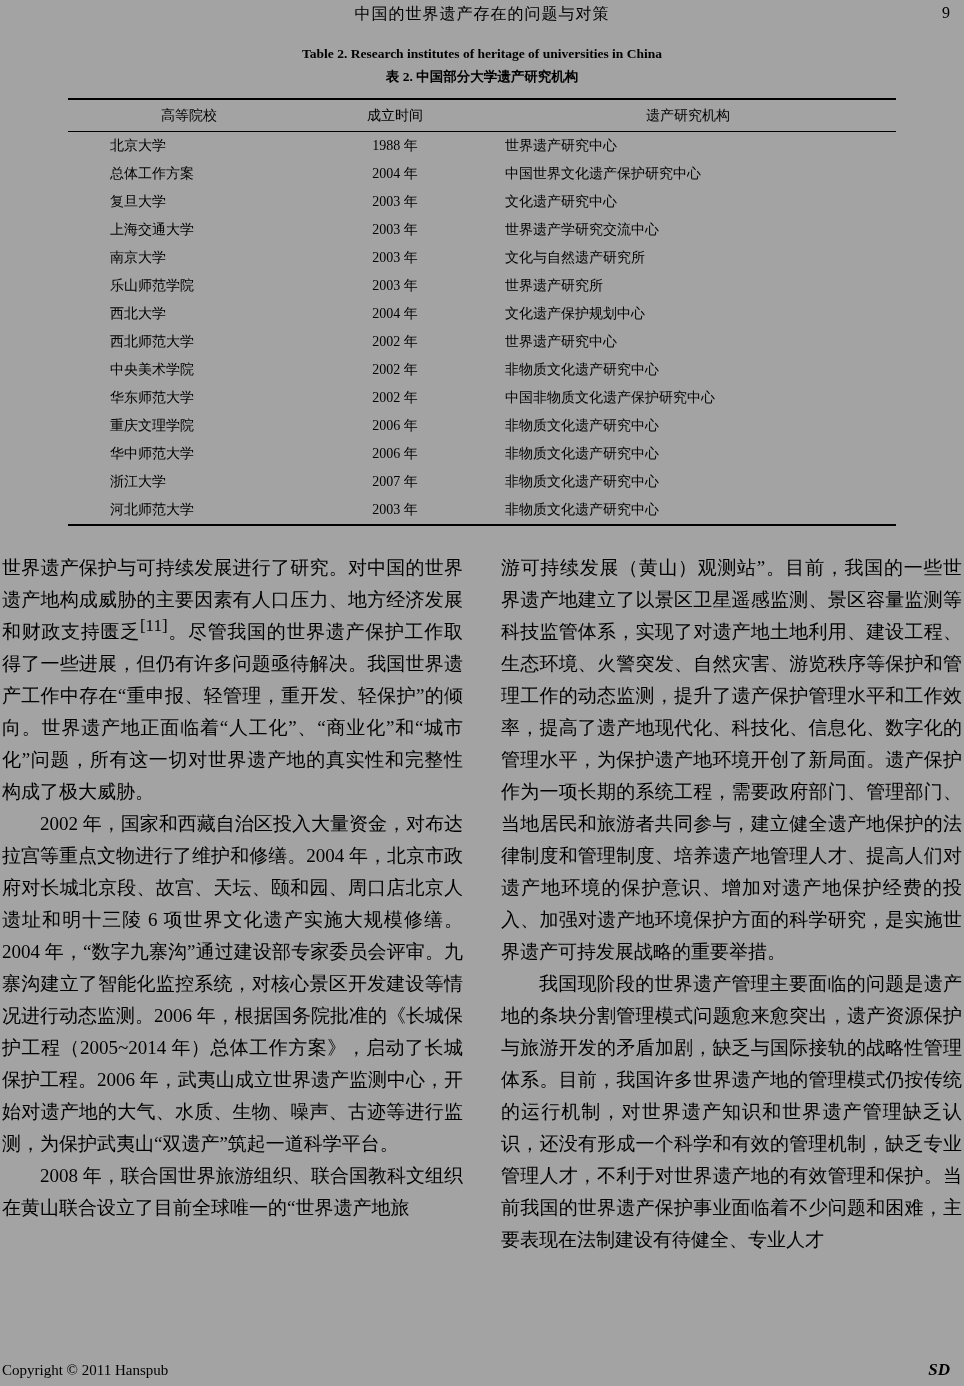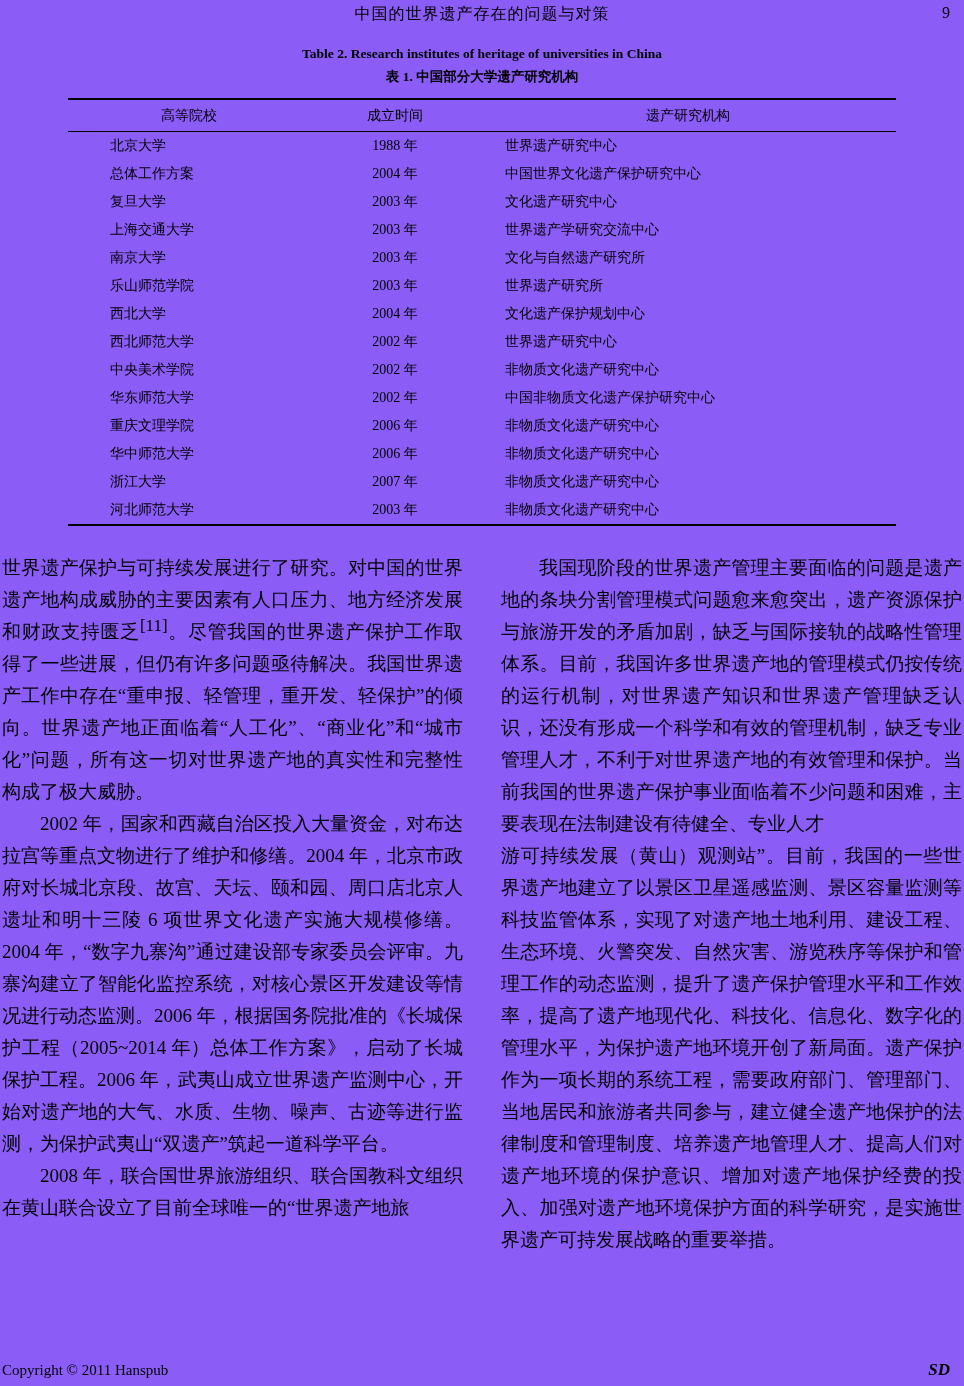--- a/index.html
+++ b/index.html
@@ -5,21 +5,21 @@
   html, body {
     margin: 0;
     padding: 0;
     background: #ffffff;
   }
   .page {
     position: relative;
     width: 964px;
     height: 1386px;
     margin: 0 auto;
-    background: #8b5cf6;
+    background: #a3a3a3;
     color: #000000;
     font-family: "Liberation Serif", "DejaVu Serif", serif;
     box-sizing: border-box;
     padding-top: 4px;
     overflow: hidden;
   }
   
   .page-header {
     position: relative;
     height: 22px;
@@ -125,21 +125,21 @@
 
 <div class="page">
 
   <header class="page-header">
     <div class="header-title">中国的世界遗产存在的问题与对策</div>
     <div class="page-number">9</div>
   </header>
 
   <section class="table-section">
     <div class="caption caption-en">Table 2. Research institutes of heritage of universities in China</div>
-    <div class="caption caption-zh">表 1.  中国部分大学遗产研究机构</div>
+    <div class="caption caption-zh">表 2.  中国部分大学遗产研究机构</div>
 
     <table class="data-table">
       <thead>
         <tr>
           <th class="h0">高等院校</th>
           <th class="h1">成立时间</th>
           <th class="h2">遗产研究机构</th>
         </tr>
       </thead>
       <tbody id="table-body">
@@ -217,22 +217,22 @@
     </table>
   </section>
 
   <main class="body-columns">
     <div class="col">
       <p class="para"><span>世界遗产保护与可持续发展进行了研究。对中国的世界遗产地构成威胁的主要因素有人口压力、地方经济发展和财政支持匮乏</span><sup class="ref">[11]</sup><span>。尽管我国的世界遗产保护工作取得了一些进展，但仍有许多问题亟待解决。我国世界遗产工作中存在“重申报、轻管理，重开发、轻保护”的倾向。世界遗产地正面临着“人工化”、“商业化”和“城市化”问题，所有这一切对世界遗产地的真实性和完整性构成了极大威胁。</span></p>
       <p class="para indent">2002 年，国家和西藏自治区投入大量资金，对布达拉宫等重点文物进行了维护和修缮。2004 年，北京市政府对长城北京段、故宫、天坛、颐和园、周口店北京人遗址和明十三陵 6 项世界文化遗产实施大规模修缮。2004 年，“数字九寨沟”通过建设部专家委员会评审。九寨沟建立了智能化监控系统，对核心景区开发建设等情况进行动态监测。2006 年，根据国务院批准的《长城保护工程（2005~2014 年）总体工作方案》，启动了长城保护工程。2006 年，武夷山成立世界遗产监测中心，开始对遗产地的大气、水质、生物、噪声、古迹等进行监测，为保护武夷山“双遗产”筑起一道科学平台。</p>
       <p class="para indent">2008 年，联合国世界旅游组织、联合国教科文组织在黄山联合设立了目前全球唯一的“世界遗产地旅</p>
     </div>
     <div class="col">
+      <p class="para">游可持续发展（黄山）观测站”。目前，我国的一些世界遗产地建立了以景区卫星遥感监测、景区容量监测等科技监管体系，实现了对遗产地土地利用、建设工程、生态环境、火警突发、自然灾害、游览秩序等保护和管理工作的动态监测，提升了遗产保护管理水平和工作效率，提高了遗产地现代化、科技化、信息化、数字化的管理水平，为保护遗产地环境开创了新局面。遗产保护作为一项长期的系统工程，需要政府部门、管理部门、当地居民和旅游者共同参与，建立健全遗产地保护的法律制度和管理制度、培养遗产地管理人才、提高人们对遗产地环境的保护意识、增加对遗产地保护经费的投入、加强对遗产地环境保护方面的科学研究，是实施世界遗产可持发展战略的重要举措。</p>
       <p class="para indent">我国现阶段的世界遗产管理主要面临的问题是遗产地的条块分割管理模式问题愈来愈突出，遗产资源保护与旅游开发的矛盾加剧，缺乏与国际接轨的战略性管理体系。目前，我国许多世界遗产地的管理模式仍按传统的运行机制，对世界遗产知识和世界遗产管理缺乏认识，还没有形成一个科学和有效的管理机制，缺乏专业管理人才，不利于对世界遗产地的有效管理和保护。当前我国的世界遗产保护事业面临着不少问题和困难，主要表现在法制建设有待健全、专业人才</p>
-      <p class="para">游可持续发展（黄山）观测站”。目前，我国的一些世界遗产地建立了以景区卫星遥感监测、景区容量监测等科技监管体系，实现了对遗产地土地利用、建设工程、生态环境、火警突发、自然灾害、游览秩序等保护和管理工作的动态监测，提升了遗产保护管理水平和工作效率，提高了遗产地现代化、科技化、信息化、数字化的管理水平，为保护遗产地环境开创了新局面。遗产保护作为一项长期的系统工程，需要政府部门、管理部门、当地居民和旅游者共同参与，建立健全遗产地保护的法律制度和管理制度、培养遗产地管理人才、提高人们对遗产地环境的保护意识、增加对遗产地保护经费的投入、加强对遗产地环境保护方面的科学研究，是实施世界遗产可持发展战略的重要举措。</p>
     </div>
   </main>
 
   <footer class="page-footer">
     <div class="copyright">Copyright © 2011 Hanspub</div>
     <div class="journal">SD</div>
   </footer>
 
 </div>
 

